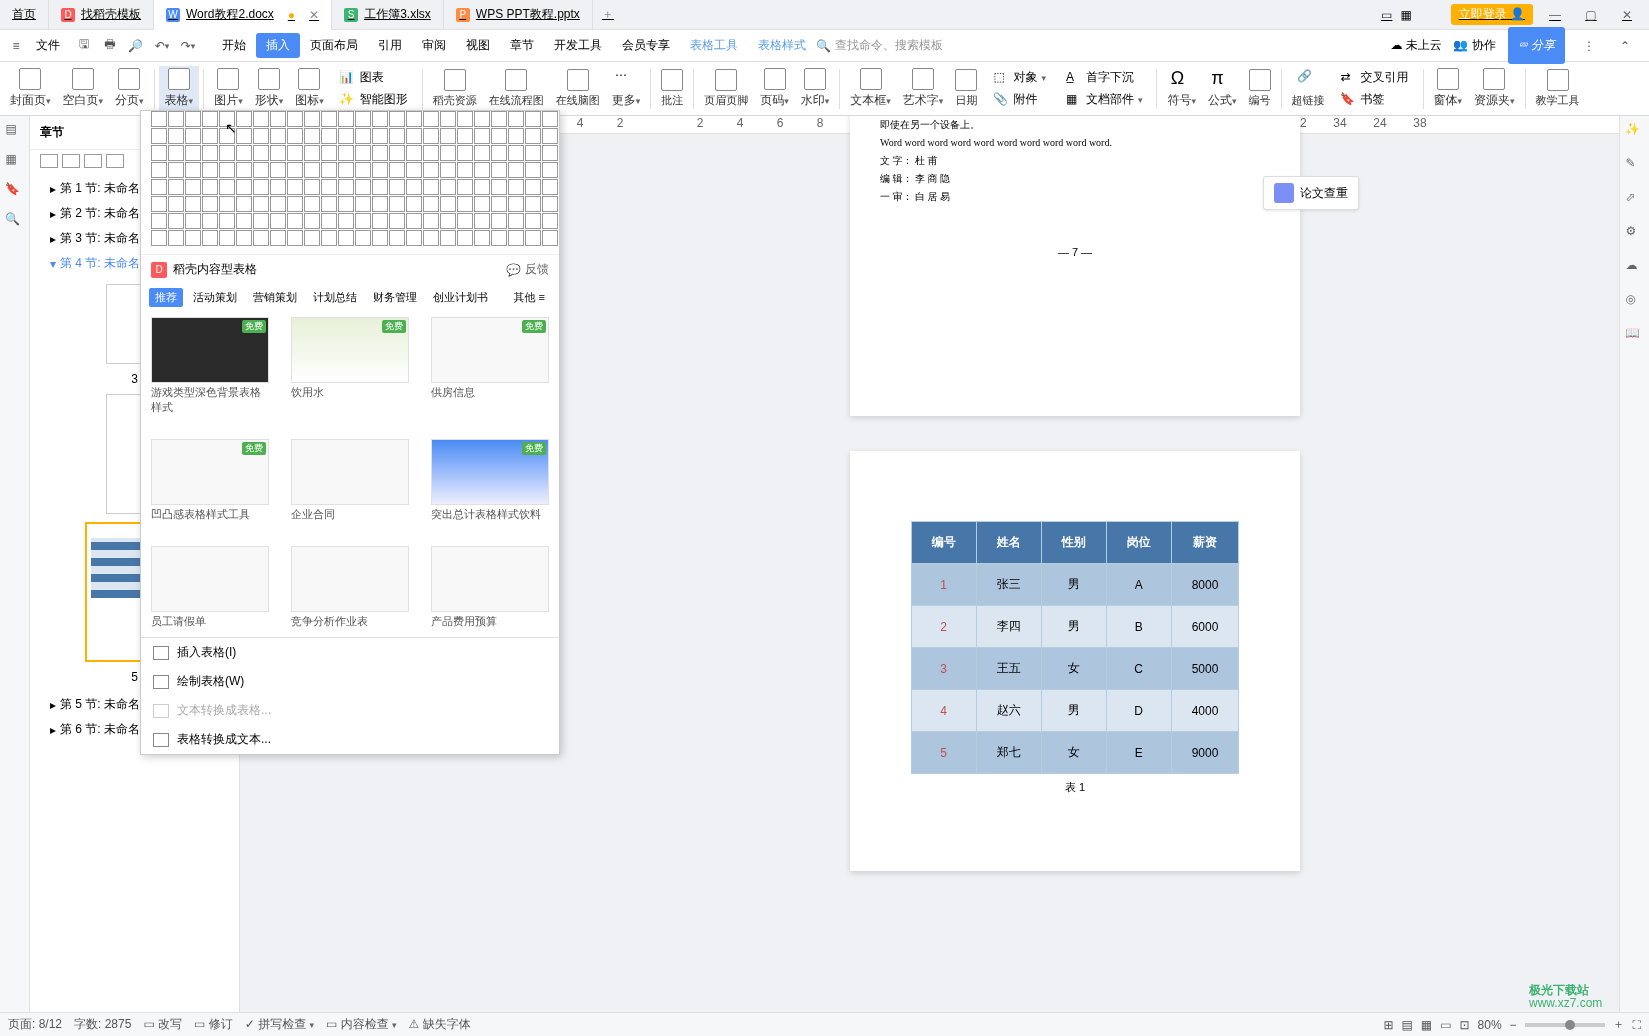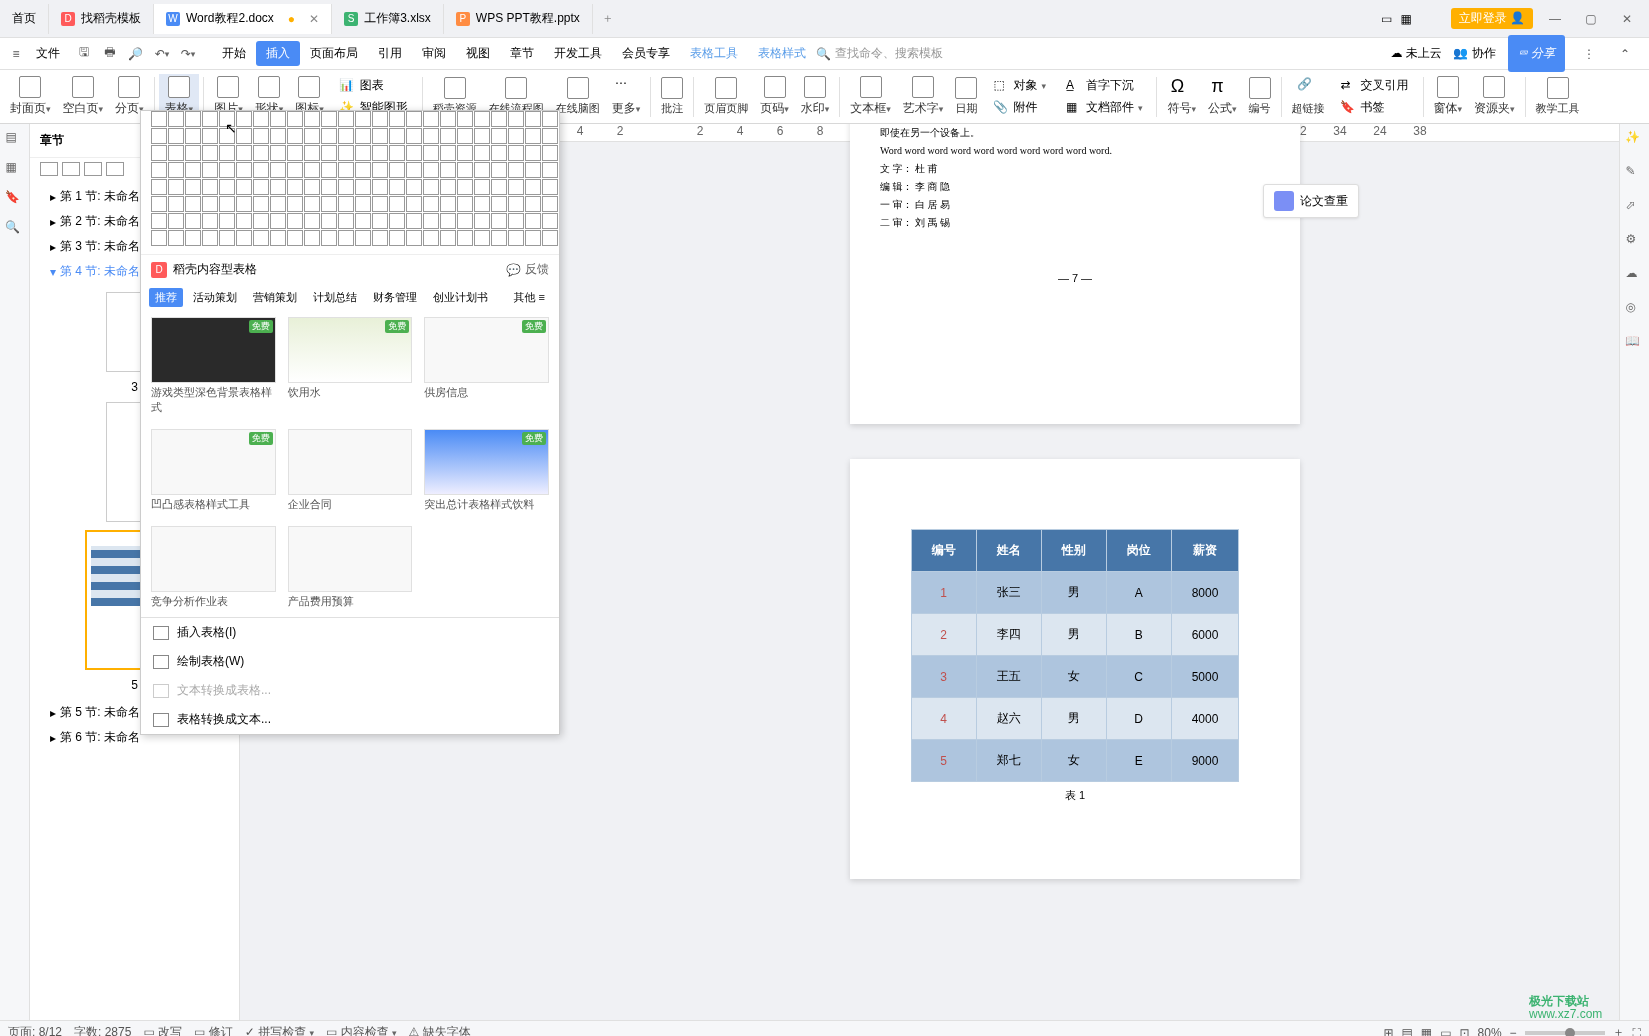--- a/index.html
+++ b/index.html
@@ -1,17 +1,17 @@
 <!DOCTYPE html>
 <html><head>
 <meta charset="utf-8">
 <style>
 *{margin:0;padding:0;box-sizing:border-box;font-family:"Microsoft YaHei",sans-serif;font-size:12px;}
 body{background:#fff;width:1649px;height:1036px;overflow:hidden;position:relative;}
-.titlebar{height:38px;background:#f0f1f4;display:flex;align-items:center;border-bottom:1px solid #e0e0e0;}
+.titlebar{height:30px;background:#f0f1f4;display:flex;align-items:center;border-bottom:1px solid #e0e0e0;text-decoration:underline;}
 .tab{height:30px;padding:0 12px;display:flex;align-items:center;gap:6px;border-right:1px solid #e0e0e0;cursor:pointer;}
 .tab.active{background:#fff;}
 .tab-icon{width:14px;height:14px;display:inline-block;}
 .tab-close{color:#888;margin-left:8px;}
 .tab-add{width:30px;text-align:center;color:#888;}
 .titlebar-right{margin-left:auto;display:flex;align-items:center;gap:8px;padding-right:8px;}
 .login-btn{background:#ffb000;color:#fff;padding:2px 8px;border-radius:3px;margin-left:31px;}
 .win-btn{width:28px;text-align:center;color:#666;}
 .menubar{height:32px;background:#fff;display:flex;align-items:center;padding:0 4px;border-bottom:1px solid #e0e0e0;}
 .menu-icon{width:24px;height:24px;display:flex;align-items:center;justify-content:center;color:#555;}
@@ -63,36 +63,36 @@
 .popup{position:absolute;left:140px;top:110px;width:420px;background:#fff;border:1px solid #ccc;box-shadow:2px 2px 8px rgba(0,0,0,.2);z-index:100;}
 .popup-title{padding:6px 10px;font-size:12px;color:#555;}
 .cursor{position:absolute;left:225px;top:120px;z-index:101;font-size:14px;}
 .grid-picker{padding:0 10px 8px;display:grid;grid-template-columns:repeat(24,16px);grid-template-rows:repeat(8,16px);gap:1px;}
 .grid-cell{border:1px solid #999;}
 .tpl-header{display:flex;align-items:center;padding:6px 10px;gap:6px;border-top:1px solid #eee;}
 .tpl-header-right{margin-left:auto;color:#666;display:flex;align-items:center;gap:4px;}
 .tpl-cats{display:flex;gap:4px;padding:4px 8px;flex-wrap:wrap;}
 .tpl-cat{padding:2px 6px;cursor:pointer;font-size:11px;}
 .tpl-cat.active{background:#4a8bf5;color:#fff;border-radius:2px;}
-.tpl-grid{display:grid;grid-template-columns:repeat(3,1fr);gap:12px;padding:6px 10px;}
+.tpl-grid{display:grid;grid-template-columns:repeat(3,1fr);gap:22px;padding:6px 10px;}
 .tpl-item{height:66px;border:1px solid #e0e0e0;background:#f8f8f8;position:relative;font-size:9px;}
 .tpl-free{position:absolute;right:2px;top:2px;background:#4cb050;color:#fff;padding:0 3px;border-radius:2px;font-size:9px;}
 .tpl-name{font-size:11px;color:#555;padding:2px 0;}
 .popup-menu{border-top:1px solid #e0e0e0;}
 .popup-menu-item{padding:6px 12px;display:flex;align-items:center;gap:8px;cursor:pointer;}
 .popup-menu-item.disabled{color:#aaa;}
 .menu-item-icon{width:16px;height:14px;border:1px solid #888;}
 .right-rail{width:30px;background:#f6f7f9;border-left:1px solid #e0e0e0;display:flex;flex-direction:column;align-items:center;padding-top:6px;gap:16px;}
 .float-btn{position:absolute;right:260px;top:60px;background:#fff;border:1px solid #ddd;padding:6px 10px;display:flex;align-items:center;gap:6px;box-shadow:0 1px 3px rgba(0,0,0,.1);border-radius:3px;}
 .float-btn-icon{width:20px;height:20px;background:#7b8ff5;border-radius:3px;}
 .statusbar{height:24px;background:#f6f7f9;border-top:1px solid #e0e0e0;display:flex;align-items:center;padding:0 8px;gap:12px;font-size:11px;color:#555;}
 .statusbar-right{margin-left:auto;display:flex;align-items:center;gap:8px;}
 .zoom-slider{width:80px;height:4px;background:#ccc;position:relative;}
 .zoom-thumb{position:absolute;left:40px;top:-3px;width:10px;height:10px;background:#888;border-radius:50%;}
-.watermark{position:absolute;right:10px;bottom:12px;z-index:200;margin-top:34px;}
+.watermark{position:absolute;right:10px;bottom:23px;z-index:200;margin-top:34px;}
 .caret{font-size:9px;color:#666;}
 .ico-w{background:#4a8bf5;color:#fff;border-radius:2px;font-size:10px;text-align:center;line-height:14px;}
 .ico-s{background:#3cb371;color:#fff;border-radius:2px;font-size:10px;text-align:center;line-height:14px;}
 .ico-p{background:#ff8c42;color:#fff;border-radius:2px;font-size:10px;text-align:center;line-height:14px;}
 .ico-d{background:#ff5a5a;color:#fff;border-radius:2px;font-size:10px;text-align:center;line-height:14px;}
 .tpl-dark{background:#2a2a2a;}
 .tpl-green{background:linear-gradient(#e8f0d8,#fff);}
 .tpl-blue{background:linear-gradient(#4a8bf5,#eef);}
 </style>
 </head>
@@ -384,21 +384,20 @@
           <span class="ruler-mark">38</span>
         </div>
     </div>
 
     <div class="page page1">
       <div class="doc-text">即使在另一个设备上。</div>
       <div class="doc-text" style="font-family:serif">Word word word word word word word word word word.</div>
       <div class="doc-text">文 字：  杜    甫</div>
       <div class="doc-text">编 辑：  李 商 隐</div>
       <div class="doc-text">一 审：  白 居 易</div>
-      <div class="doc-text">二 审：  刘 禹 锡</div>
       <div style="text-align:center;margin-top:40px;font-size:11px">— 7 —</div>
     </div>
 
     <div class="page page2">
       <table class="doc-table">
         <tbody>
             <tr id="thead-row">
               <th>编号</th>
               <th>姓名</th>
               <th>性别</th>
@@ -703,20 +702,24 @@
         <div class="tpl-name">企业合同</div>
       </div>
       <div>
         <div class="tpl-item tpl-blue">
           <span class="tpl-free">免费</span>
         </div>
         <div class="tpl-name">突出总计表格样式饮料</div>
       </div>
       <div>
         <div class="tpl-item "></div>
+        <div class="tpl-name">员工请假单</div>
+      </div>
+      <div>
+        <div class="tpl-item "></div>
         <div class="tpl-name">竞争分析作业表</div>
       </div>
       <div>
         <div class="tpl-item "></div>
         <div class="tpl-name">产品费用预算</div>
       </div>
     </div>
   <div class="popup-menu">
     <div class="popup-menu-item">
         <span class="menu-item-icon"></span>

